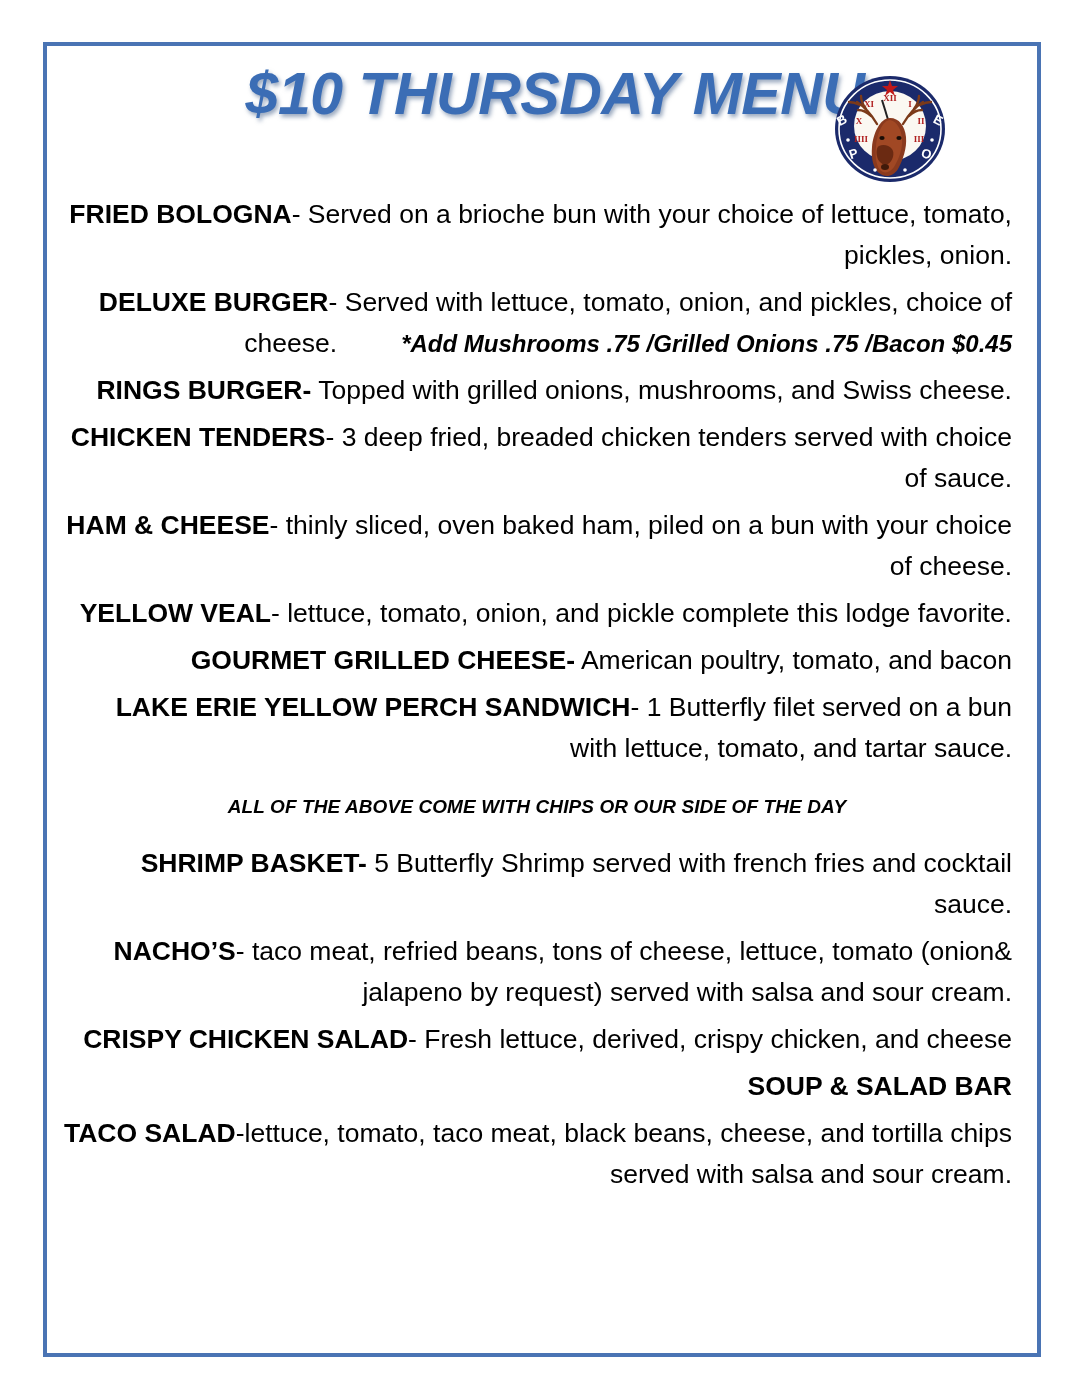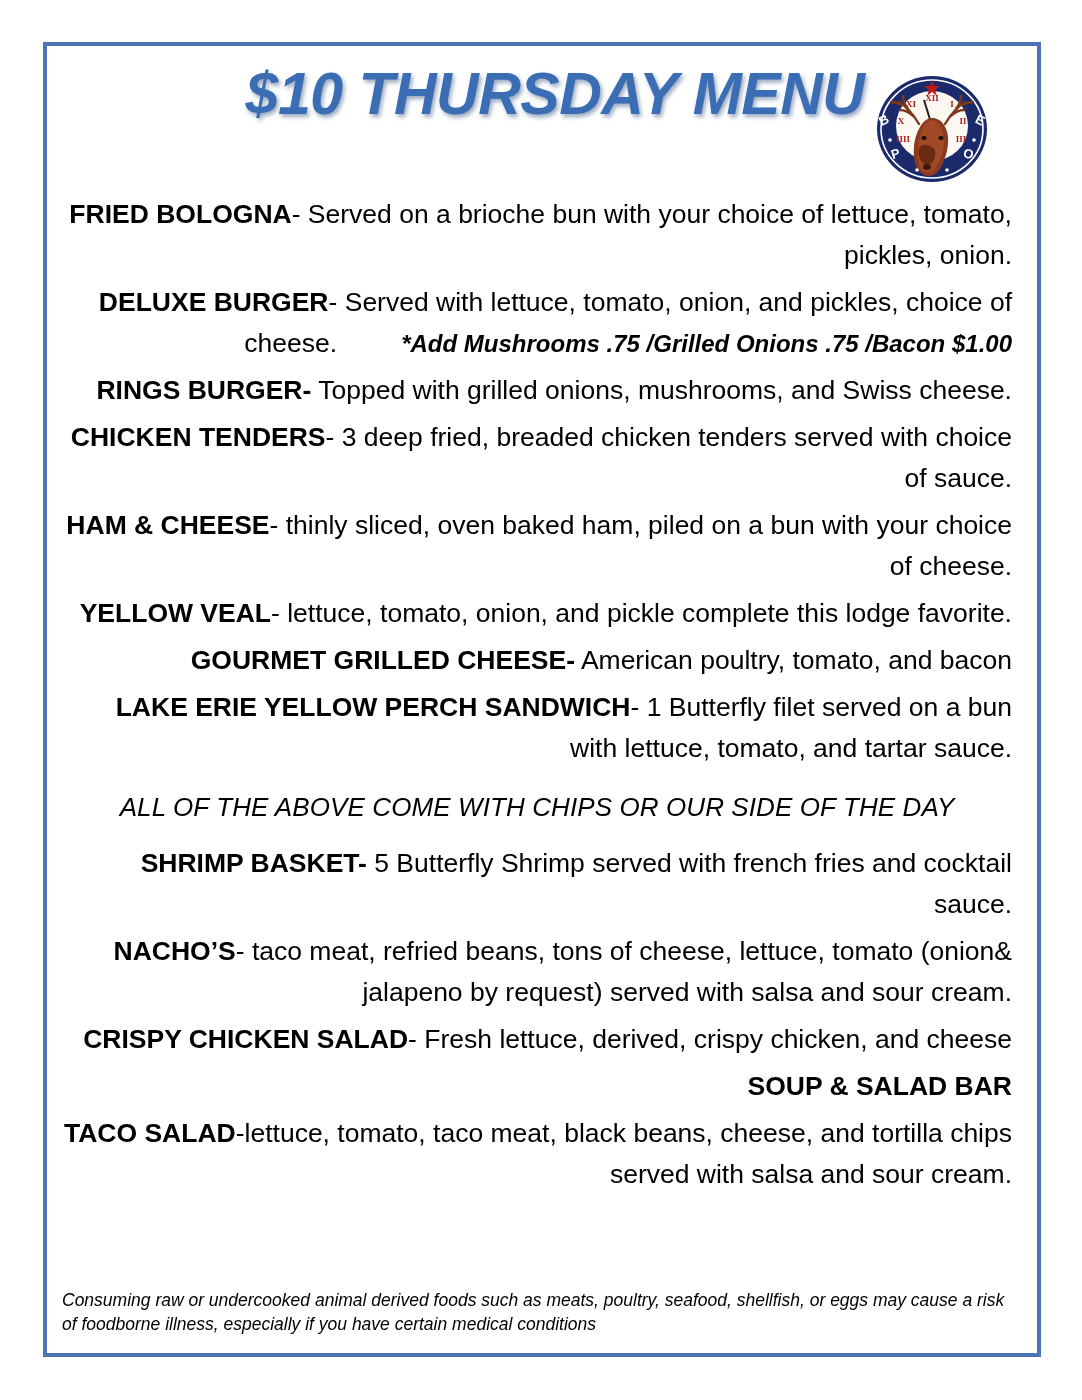--- a/index.html
+++ b/index.html
@@ -59,21 +59,21 @@
     font-style: italic;
     color: #3b6db5;
     letter-spacing: -0.5px;
     text-shadow: 2px 3px 4px rgba(120,140,170,0.75);
     white-space: nowrap;
   }
 
   
   .emblem {
     position: absolute;
-    left: 813px;
+    left: 771px;
     top: 20px;
     width: 114px;
     height: 110px;
   }
   .emblem svg { display: block; width: 114px; height: 110px; }
 
   
   .menu-list {
     margin-top: 8px;
   }
@@ -95,23 +95,23 @@
     font-size: 24px;
   }
   .addon-gap { display: inline-block; width: 64px; }
 
   
   .notes {
     margin: 14px 0 12px 0;
     text-align: center;
   }
   .note-line {
-    font-size: 26px;
+    font-size: 19px;
     line-height: 48px;
-    font-weight: normal;
+    font-weight: bold;
     font-style: italic;
     letter-spacing: 0.1px;
   }
 
   
   .disclaimer {
     position: absolute;
     left: 62px;
     top: 1288px;
     width: 952px;
@@ -190,21 +190,21 @@
       </div>
     </div>
 
     <div class="menu-list">
 
       <p class="menu-item">
         <span class="item-name">FRIED BOLOGNA</span><span class="item-desc">- Served on a brioche bun with your choice of lettuce, tomato, pickles, onion.</span>
       </p>
 
       <p class="menu-item">
-        <span class="item-name">DELUXE BURGER</span><span class="item-desc">- Served with lettuce, tomato, onion, and pickles, choice of cheese.</span><span class="addon-gap"></span><span class="item-addon">*Add Mushrooms .75 /Grilled Onions .75 /Bacon $1.00</span>
+        <span class="item-name">DELUXE BURGER</span><span class="item-desc">- Served with lettuce, tomato, onion, and pickles, choice of cheese.</span><span class="addon-gap"></span><span class="item-addon">*Add Mushrooms .75 /Grilled Onions .75 /Bacon $0.45</span>
       </p>
 
       <p class="menu-item">
         <span class="item-name">RINGS BURGER-</span><span class="item-desc"> Topped with grilled onions, mushrooms, and Swiss cheese.</span>
       </p>
 
       <p class="menu-item">
         <span class="item-name">CHICKEN TENDERS</span><span class="item-desc">- 3 deep fried, breaded chicken tenders served with choice of sauce.</span>
       </p>
 
@@ -247,15 +247,14 @@
         <span class="item-name">SOUP &amp; SALAD BAR</span><span class="item-desc"></span>
       </p>
 
       <p class="menu-item">
         <span class="item-name">TACO SALAD</span><span class="item-desc">-lettuce, tomato, taco meat, black beans, cheese, and tortilla chips served with salsa and sour cream.</span>
       </p>
     </div>
 
   </div>
 
-  <div class="disclaimer">Consuming raw or undercooked animal derived foods such as meats, poultry, seafood, shellfish, or eggs may cause a risk of foodborne illness, especially if you have certain medical conditions</div>
 
 </div>
 
 </body></html>

